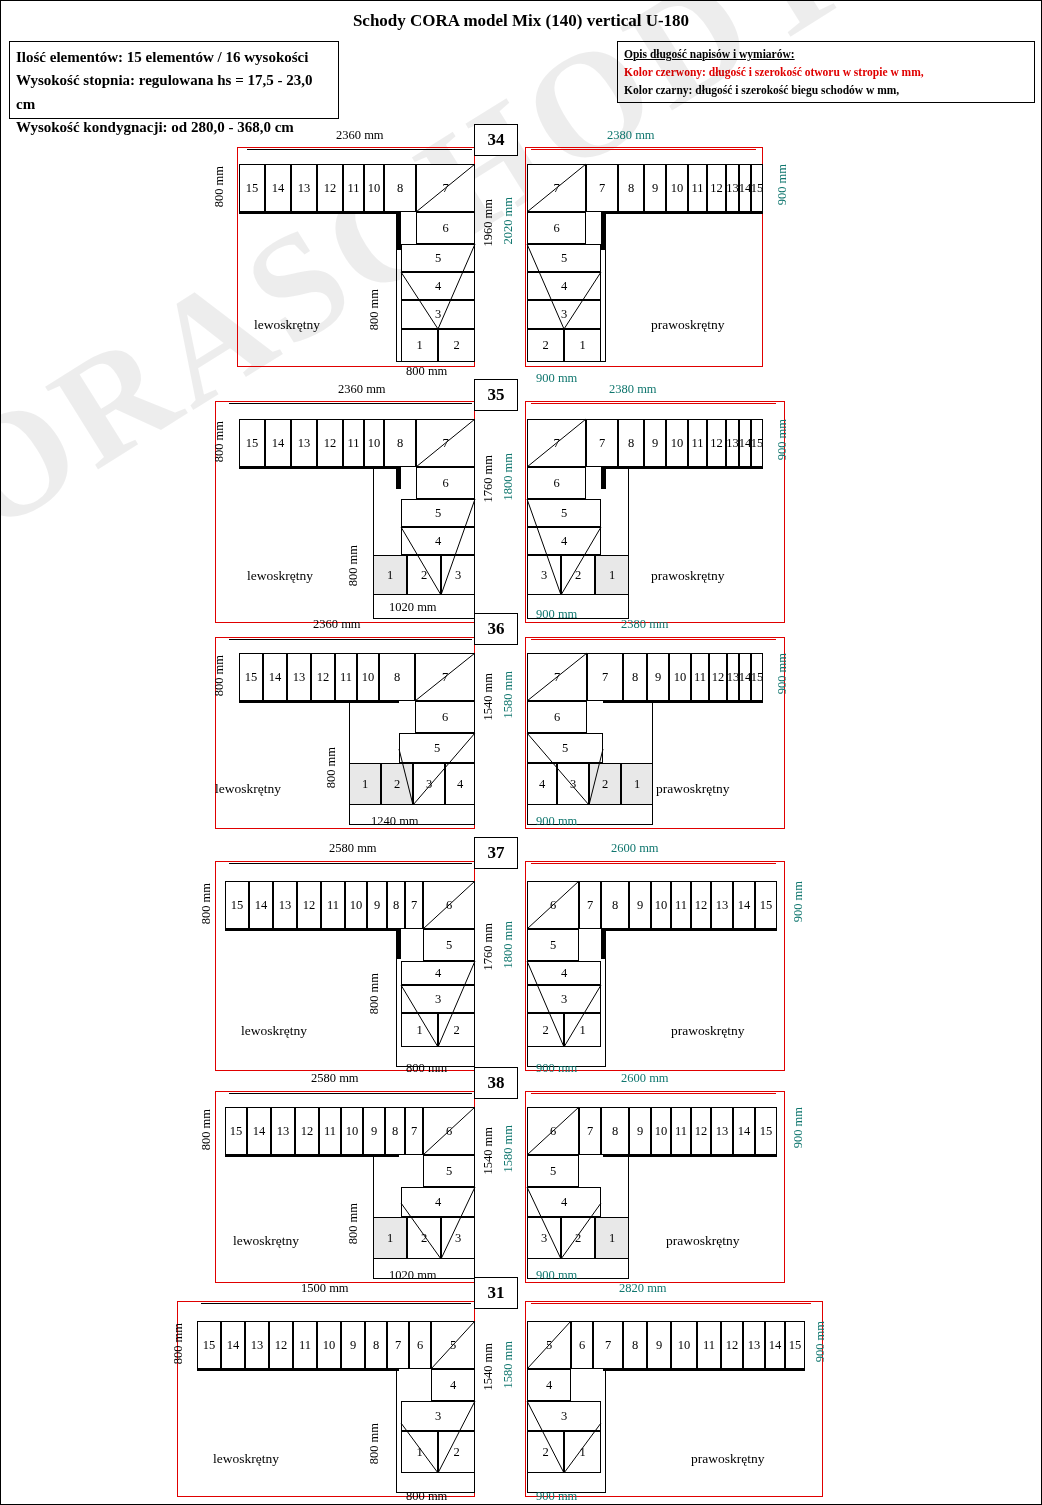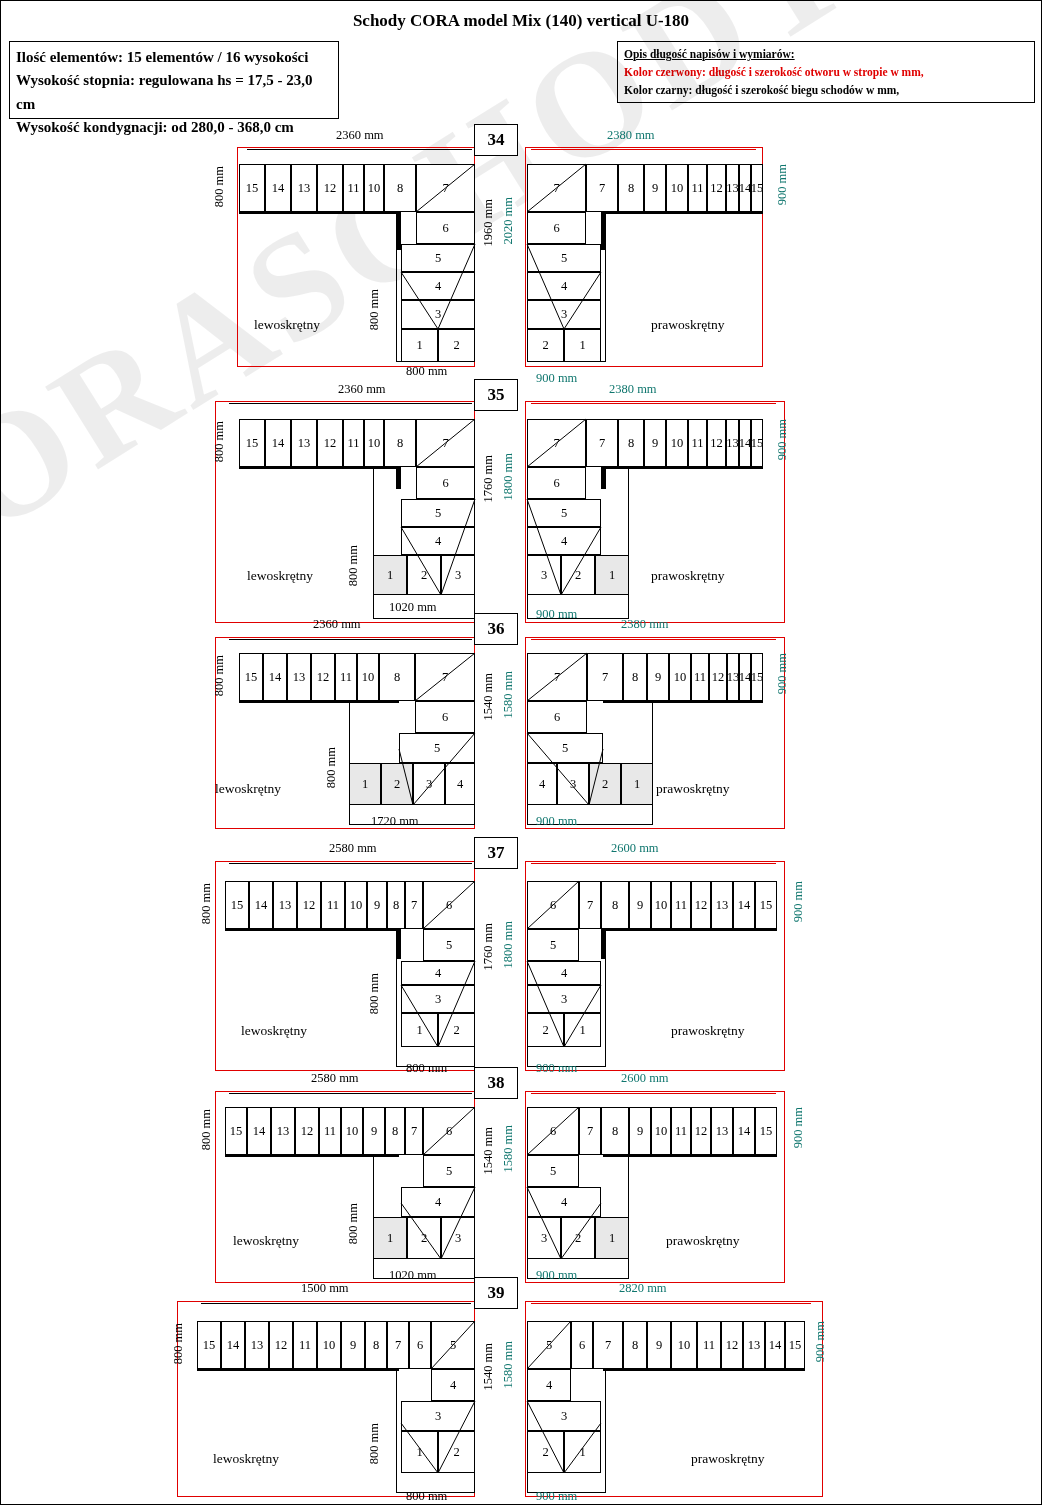--- a/index.html
+++ b/index.html
@@ -304,21 +304,21 @@
     <div class="lnr" style="left:530px;top:30px;width:245px;height:1px;"></div>
 
     <div class="dimt vert" style="left:211px;top:46px;">800 mm</div>
     <div class="dimtr vert" style="left:774px;top:44px;">900 mm</div>
 
     <div class="dimt vert" style="left:480px;top:64px;">1540 mm</div>
     <div class="dimtr vert" style="left:500px;top:62px;">1580 mm</div>
 
     <div class="dimt vert" style="left:323px;top:138px;">800 mm</div>
 
-    <div class="dimt" style="left:370px;top:205px;">1720 mm</div>
+    <div class="dimt" style="left:370px;top:205px;">1240 mm</div>
     <div class="dimtr" style="left:535px;top:205px;">900 mm</div>
 
     <div class="hand" style="left:214px;top:172px;">lewoskrętny</div>
     <div class="hand" style="left:655px;top:172px;">prawoskrętny</div>
   </div>
 
   <div class="block" style="top:832px;height:245px;">
     <div class="numbox" style="left:473px;top:4px;">37</div>
 
     <div class="redrect" style="left:214px;top:28px;width:260px;height:210px;"></div>
@@ -468,21 +468,21 @@
     <div class="dimt vert" style="left:345px;top:140px;">800 mm</div>
 
     <div class="dimt" style="left:388px;top:205px;">1020 mm</div>
     <div class="dimtr" style="left:535px;top:205px;">900 mm</div>
 
     <div class="hand" style="left:232px;top:170px;">lewoskrętny</div>
     <div class="hand" style="left:665px;top:170px;">prawoskrętny</div>
   </div>
 
   <div class="block" style="top:1272px;height:228px;">
-    <div class="numbox" style="left:473px;top:4px;">39</div>
+    <div class="numbox" style="left:473px;top:4px;">31</div>
 
     <div class="redrect" style="left:176px;top:28px;width:298px;height:196px;"></div>
     <div class="redrect" style="left:524px;top:28px;width:298px;height:196px;"></div>
 
     <div class="blackrect" style="left:196px;top:48px;width:278px;height:48px;"></div>
     <div class="blackrect" style="left:395px;top:48px;width:79px;height:172px;"></div>
     <div class="thick" style="left:196px;top:94px;width:202px;height:4px;"></div>
 
     <div class="step" style="left:196px;top:48px;width:24px;height:48px;">15</div>
     <div class="step" style="left:220px;top:48px;width:24px;height:48px;">14</div>

